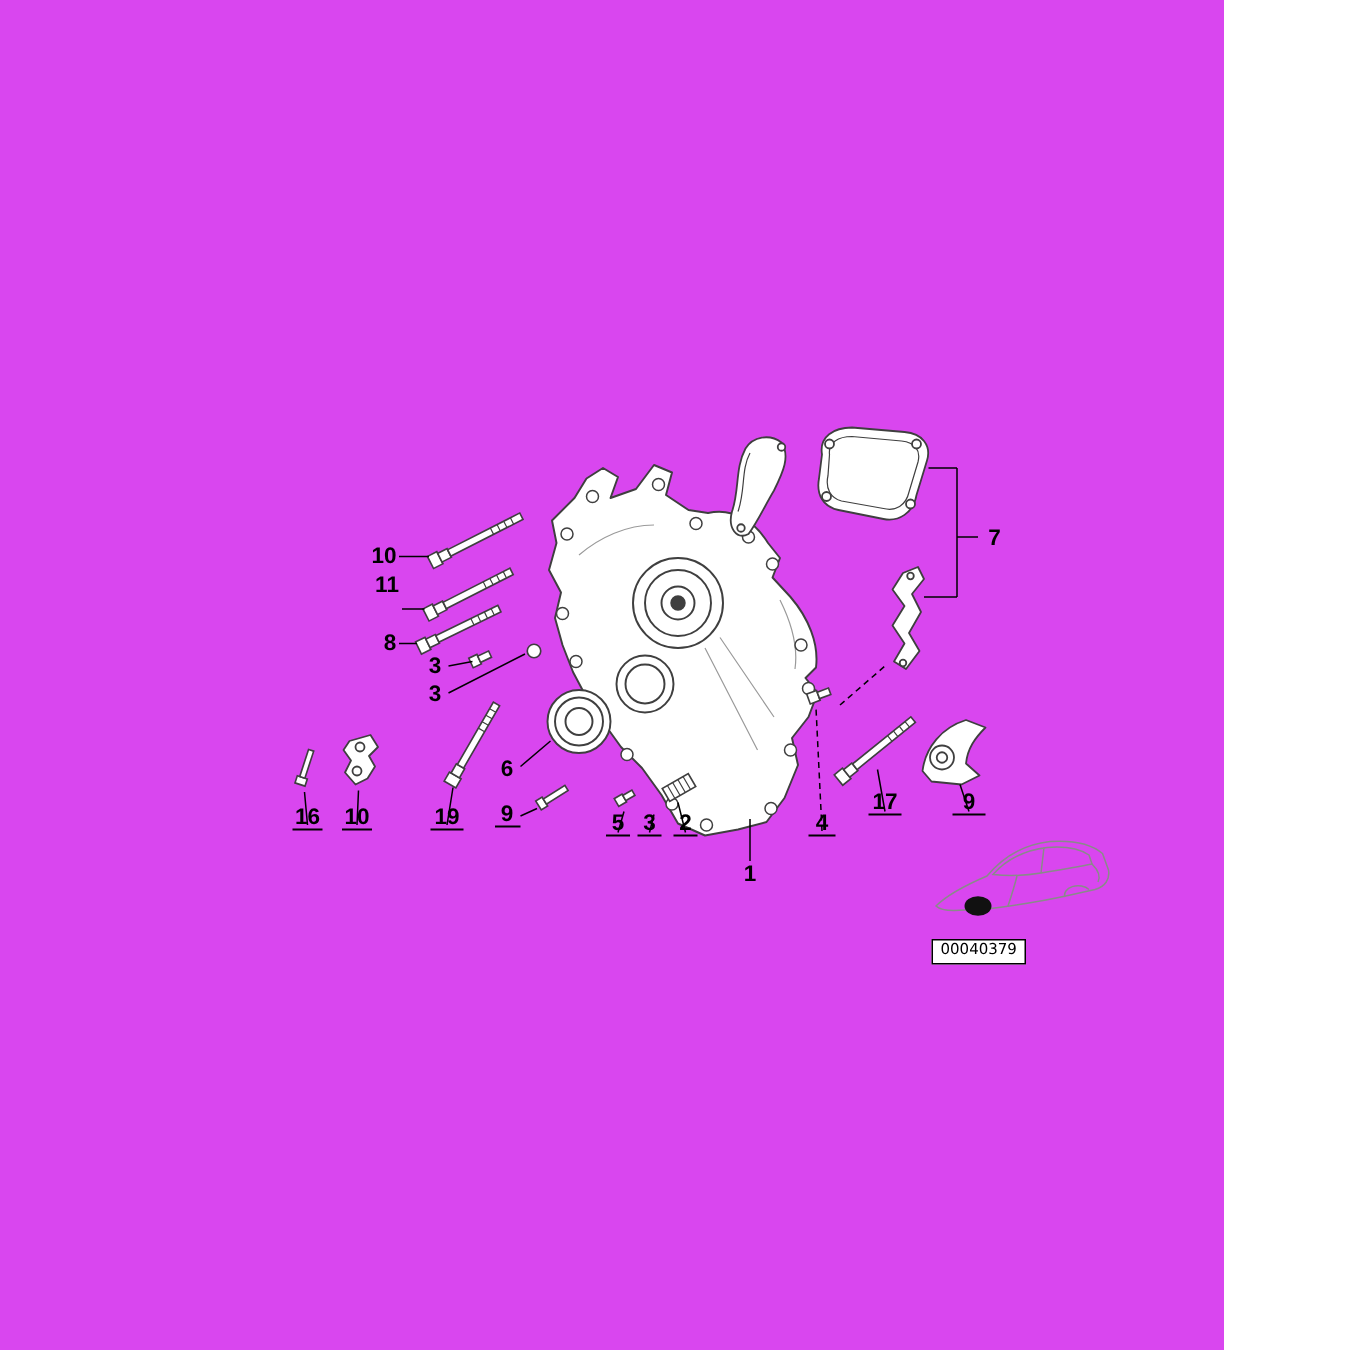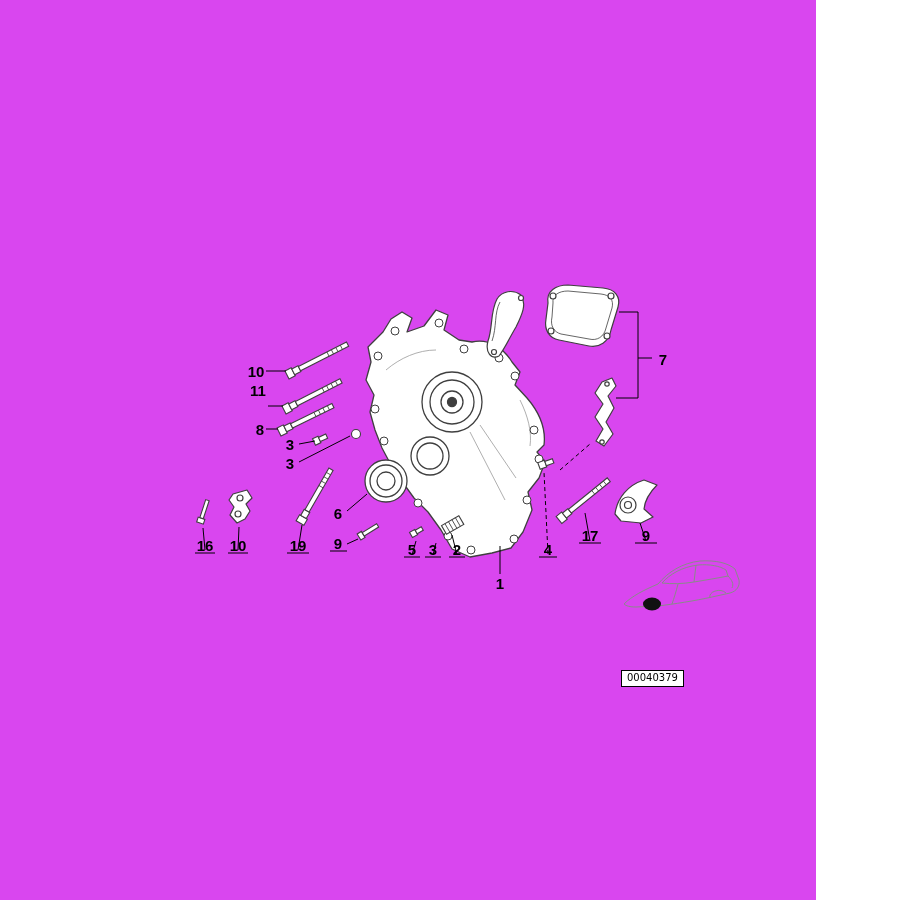--- a/index.html
+++ b/index.html
@@ -24,21 +24,20 @@
   .code-badge{
     position:absolute;
     left:621px;top:626px;
     border:1px solid #000;
     background:#fff;
     font-family:"DejaVu Sans", sans-serif;
     font-size:10px;
     color:#000;
     padding:1px 5px 2px 5px;
     line-height:1.2;
-    margin-top:44px;
   }
 </style>
 </head>
 <body>
 
 <div class="stage">
 
   <svg class="art" width="900" height="900" viewBox="0 0 900 900" xmlns="http://www.w3.org/2000/svg">
 
     <g stroke="#3f3f3f" fill="#ffffff" stroke-width="1.3" stroke-linejoin="round">

